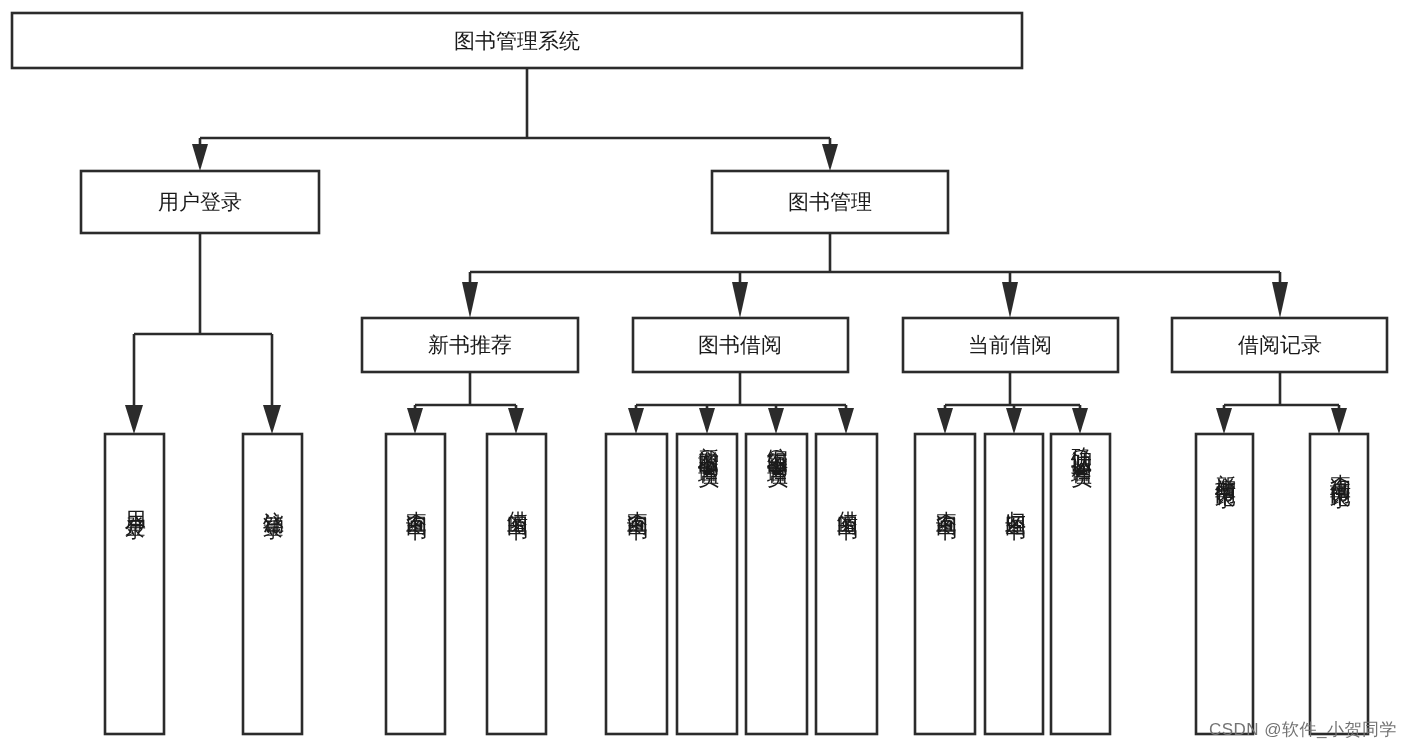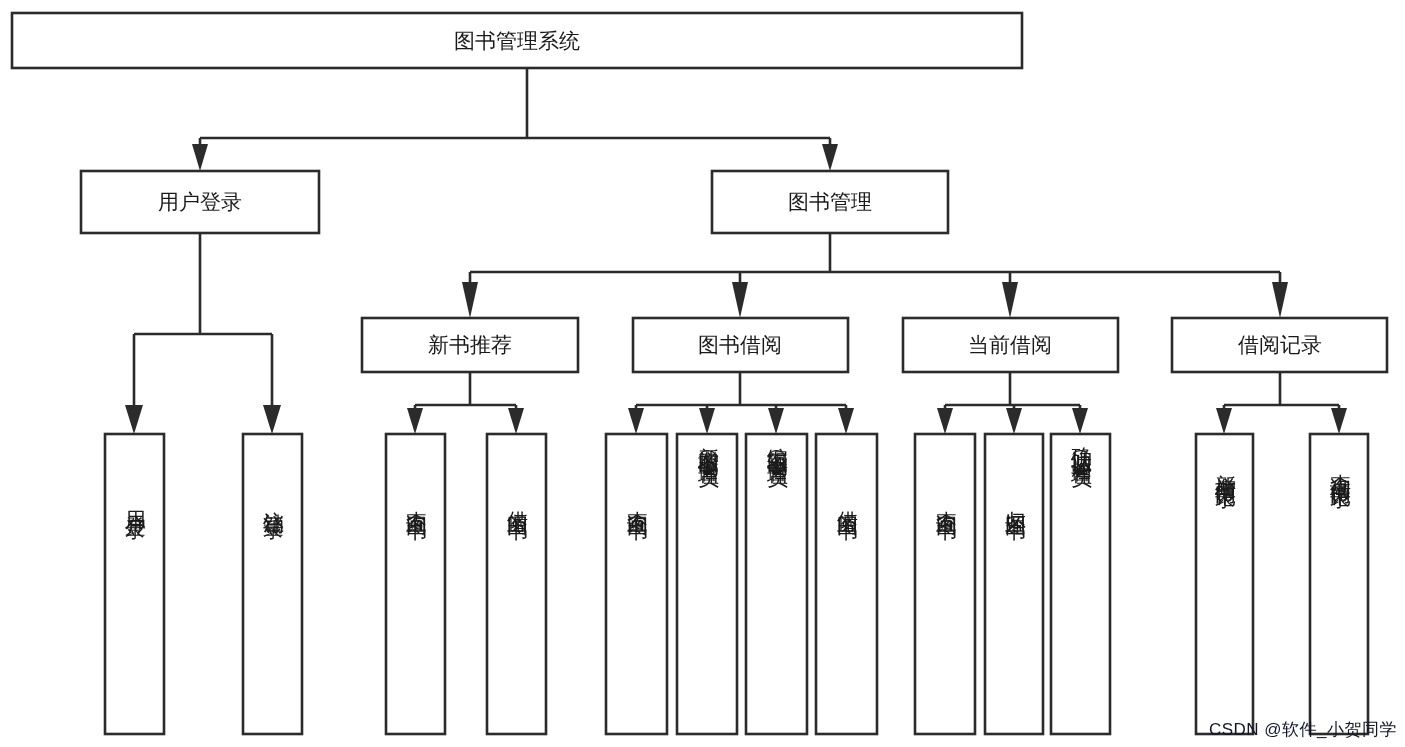--- a/index.html
+++ b/index.html
@@ -52,21 +52,21 @@
     letter-spacing: 3px;
     dominant-baseline: middle;
     text-anchor: middle;
   }
   .watermark {
     position: absolute;
     right: 8px;
     bottom: 6px;
     font-family: "Liberation Sans", "DejaVu Sans", sans-serif;
     font-size: 17px;
-    color: #0f172a;
+    color: #737373;
     white-space: nowrap;
     letter-spacing: 0.5px;
     pointer-events: none;
   }
 </style>
 </head>
 <body>
 
 <svg id="diagram" viewBox="0 0 1405 747" xmlns="http://www.w3.org/2000/svg">
 

